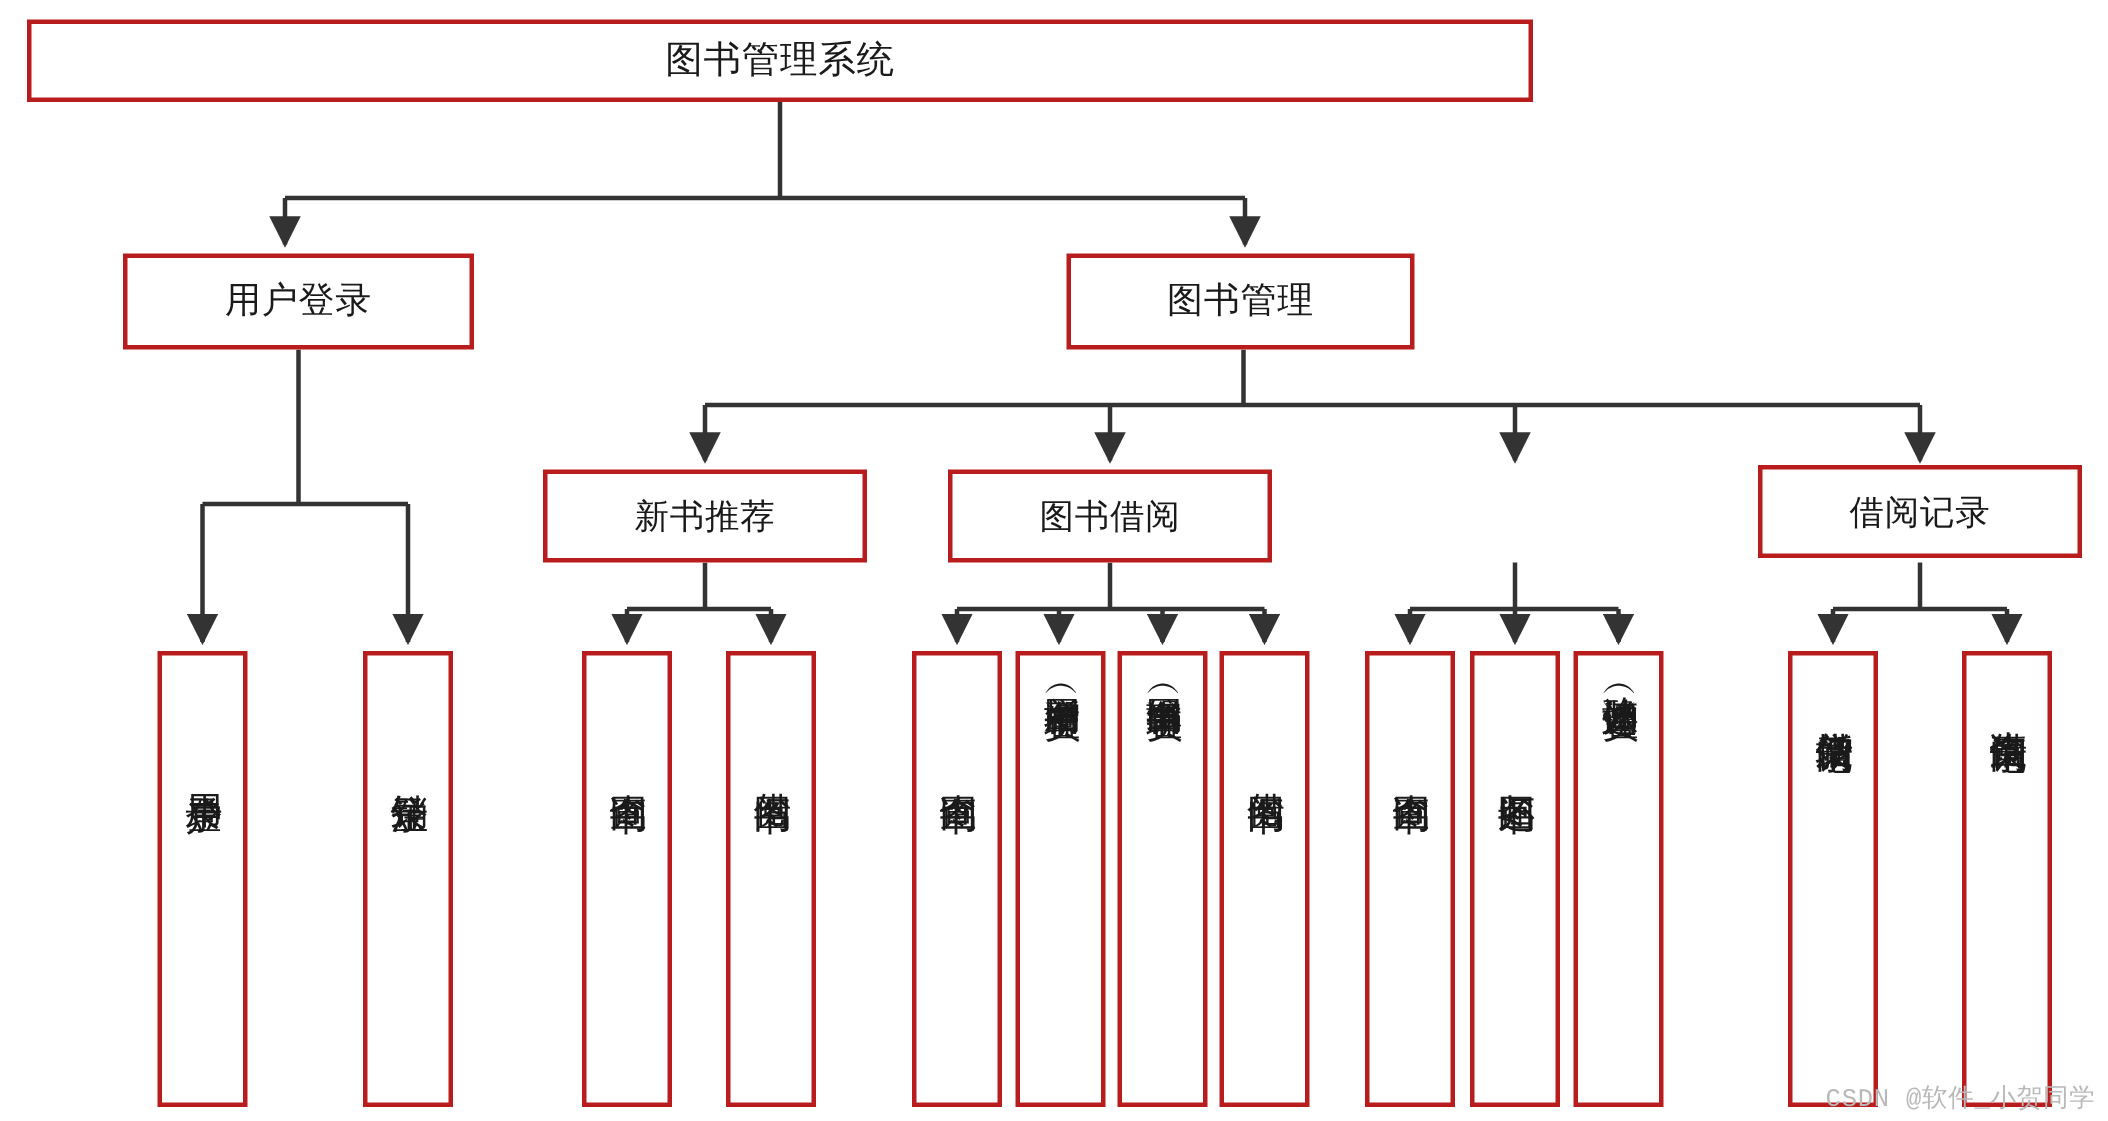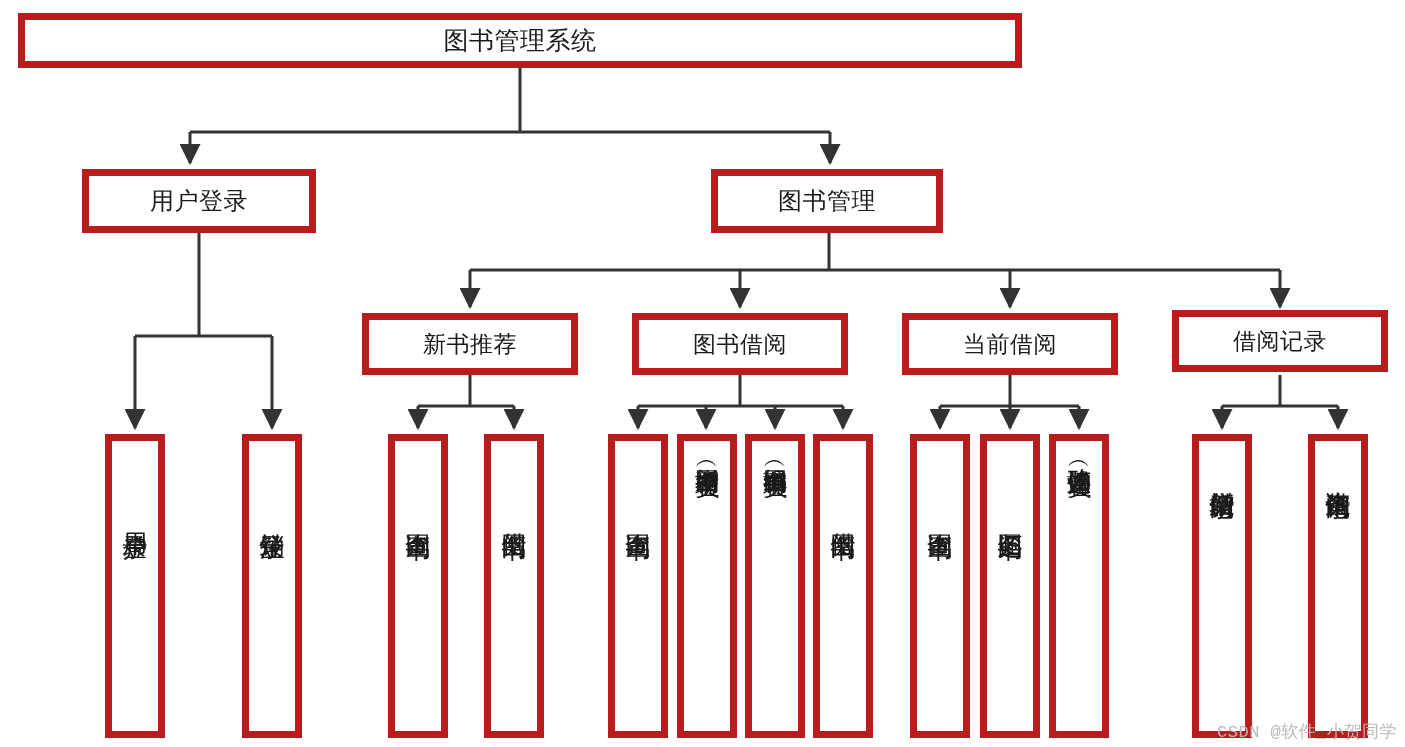--- a/index.html
+++ b/index.html
@@ -21,21 +21,21 @@
   #diagram-svg {
     position: absolute;
     left: 0;
     top: 0;
     width: 1405px;
     height: 747px;
   }
   .node {
     position: absolute;
     box-sizing: border-box;
-    border: 7px solid #b91c1c;
+    border: 3px solid #b91c1c;
     background: #ffffff;
     display: flex;
     align-items: center;
     justify-content: center;
     color: #1a1a1a;
   }
   .node .label {
     display: block;
     text-align: center;
     line-height: 1.08;
@@ -137,23 +137,20 @@
   <div class="node node-l2" style="left:711px; top:169px; width:232px; height:64px;">
     <span class="label">图书管理</span>
   </div>
 
   <div class="node node-l3" style="left:362px; top:313px; width:216px; height:62px;">
     <span class="label">新书推荐</span>
   </div>
   <div class="node node-l3" style="left:632px; top:313px; width:216px; height:62px;">
     <span class="label">图书借阅</span>
   </div>
-  <div class="node node-l3" style="left:902px; top:313px; width:216px; height:62px;">
-    <span class="label">当前借阅</span>
-  </div>
   <div class="node node-l3" style="left:1172px; top:310px; width:216px; height:62px;">
     <span class="label">借阅记录</span>
   </div>
 
   <div class="node node-leaf" style="left:105px; top:434px; width:60px; height:304px; padding-top:72px;">
     <span class="label">用户登录</span>
   </div>
   <div class="node node-leaf" style="left:242px; top:434px; width:60px; height:304px; padding-top:72px;">
     <span class="label">注销登录</span>
   </div>

